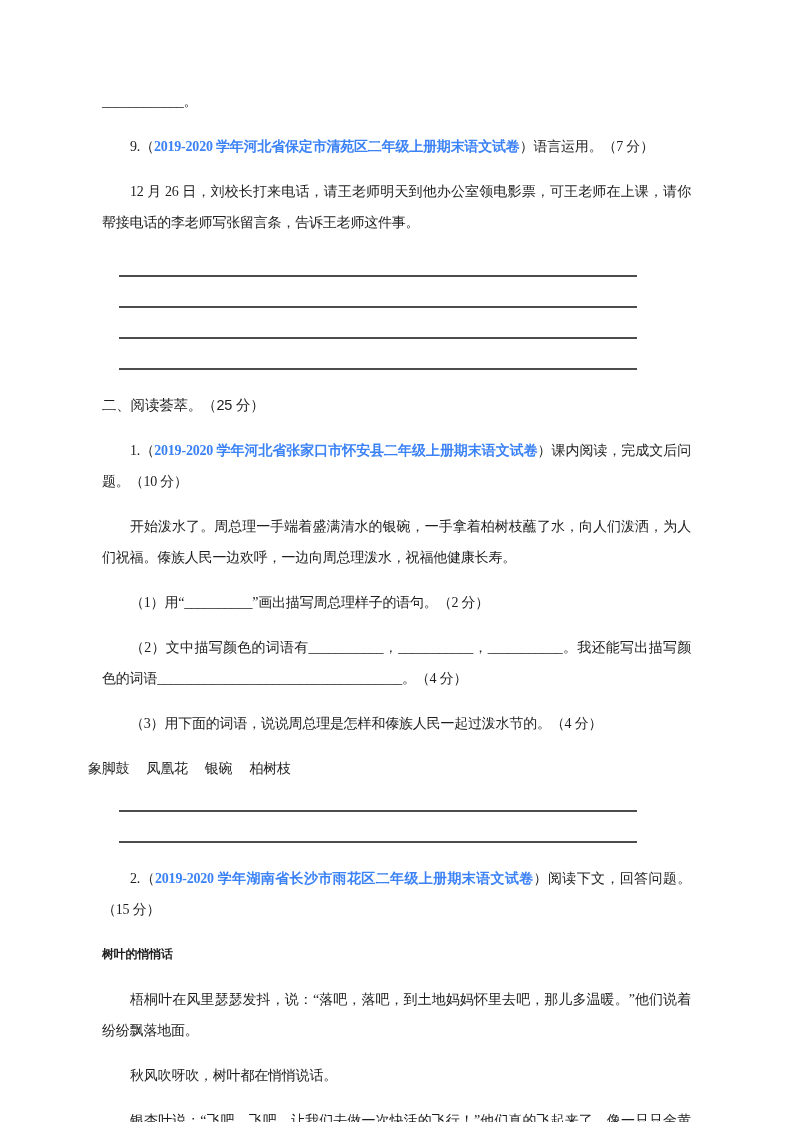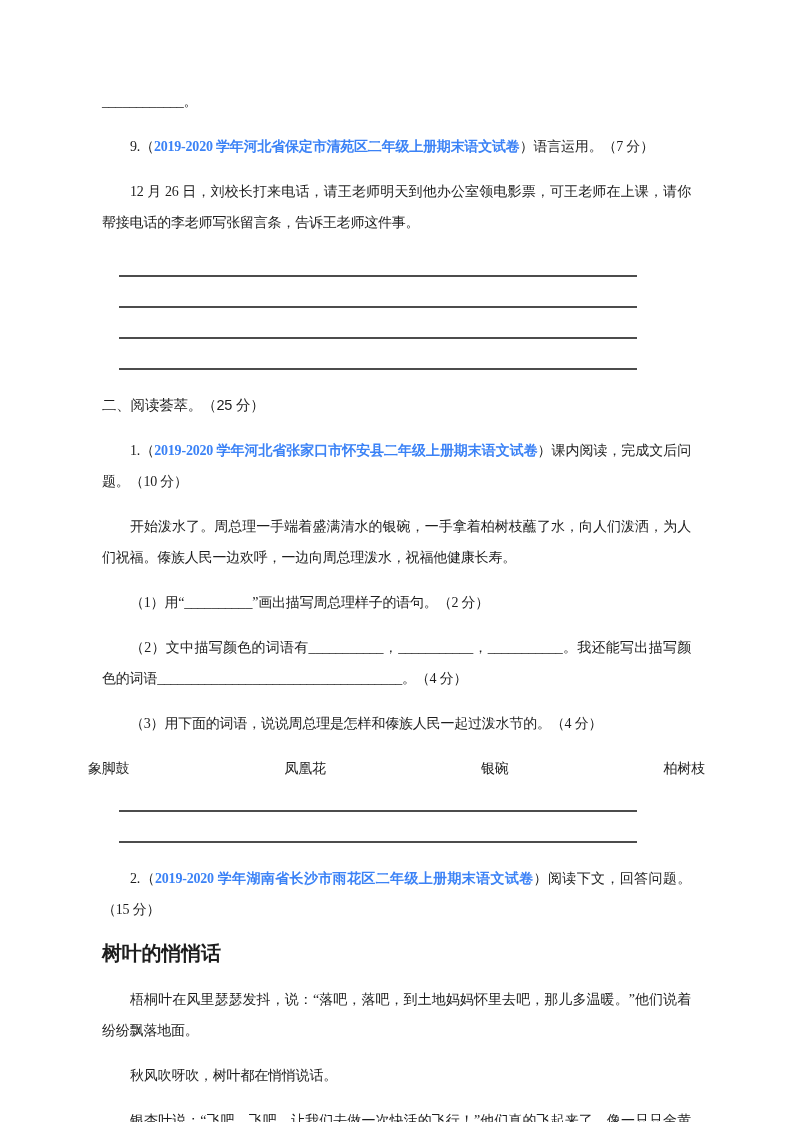--- a/index.html
+++ b/index.html
@@ -31,31 +31,31 @@
   .answer-rule .ink {
     display: block;
     width: 518px;
     height: 0;
     border-top: 2px solid #4c4c4c;
     margin-bottom: 6px;
   }
   .rules-sub { margin-top: 3px; }
   .word-bank {
     display: flex;
-    justify-content: space-between;
+    justify-content: flex-start;
     gap: 17px;
     line-height: 31px;
   }
   .q2-heading { margin-top: 5px; }
   .reading-title {
     text-align: center;
     text-indent: 0;
-    font-family: Liberation Mono, monospace;
+    font-family: Liberation Serif, serif;
     font-weight: bold;
-    font-size: 20px;
+    font-size: 12px;
   }
 </style>
 </head>
 <body>
 
 <div class="page">
 
   <p>____________。</p>
 
   <p class="indent"><span>9.（</span><span class="src">2019-2020 学年河北省保定市清苑区二年级上册期末语文试卷</span><span>）语言运用。（7 分）</span></p>

